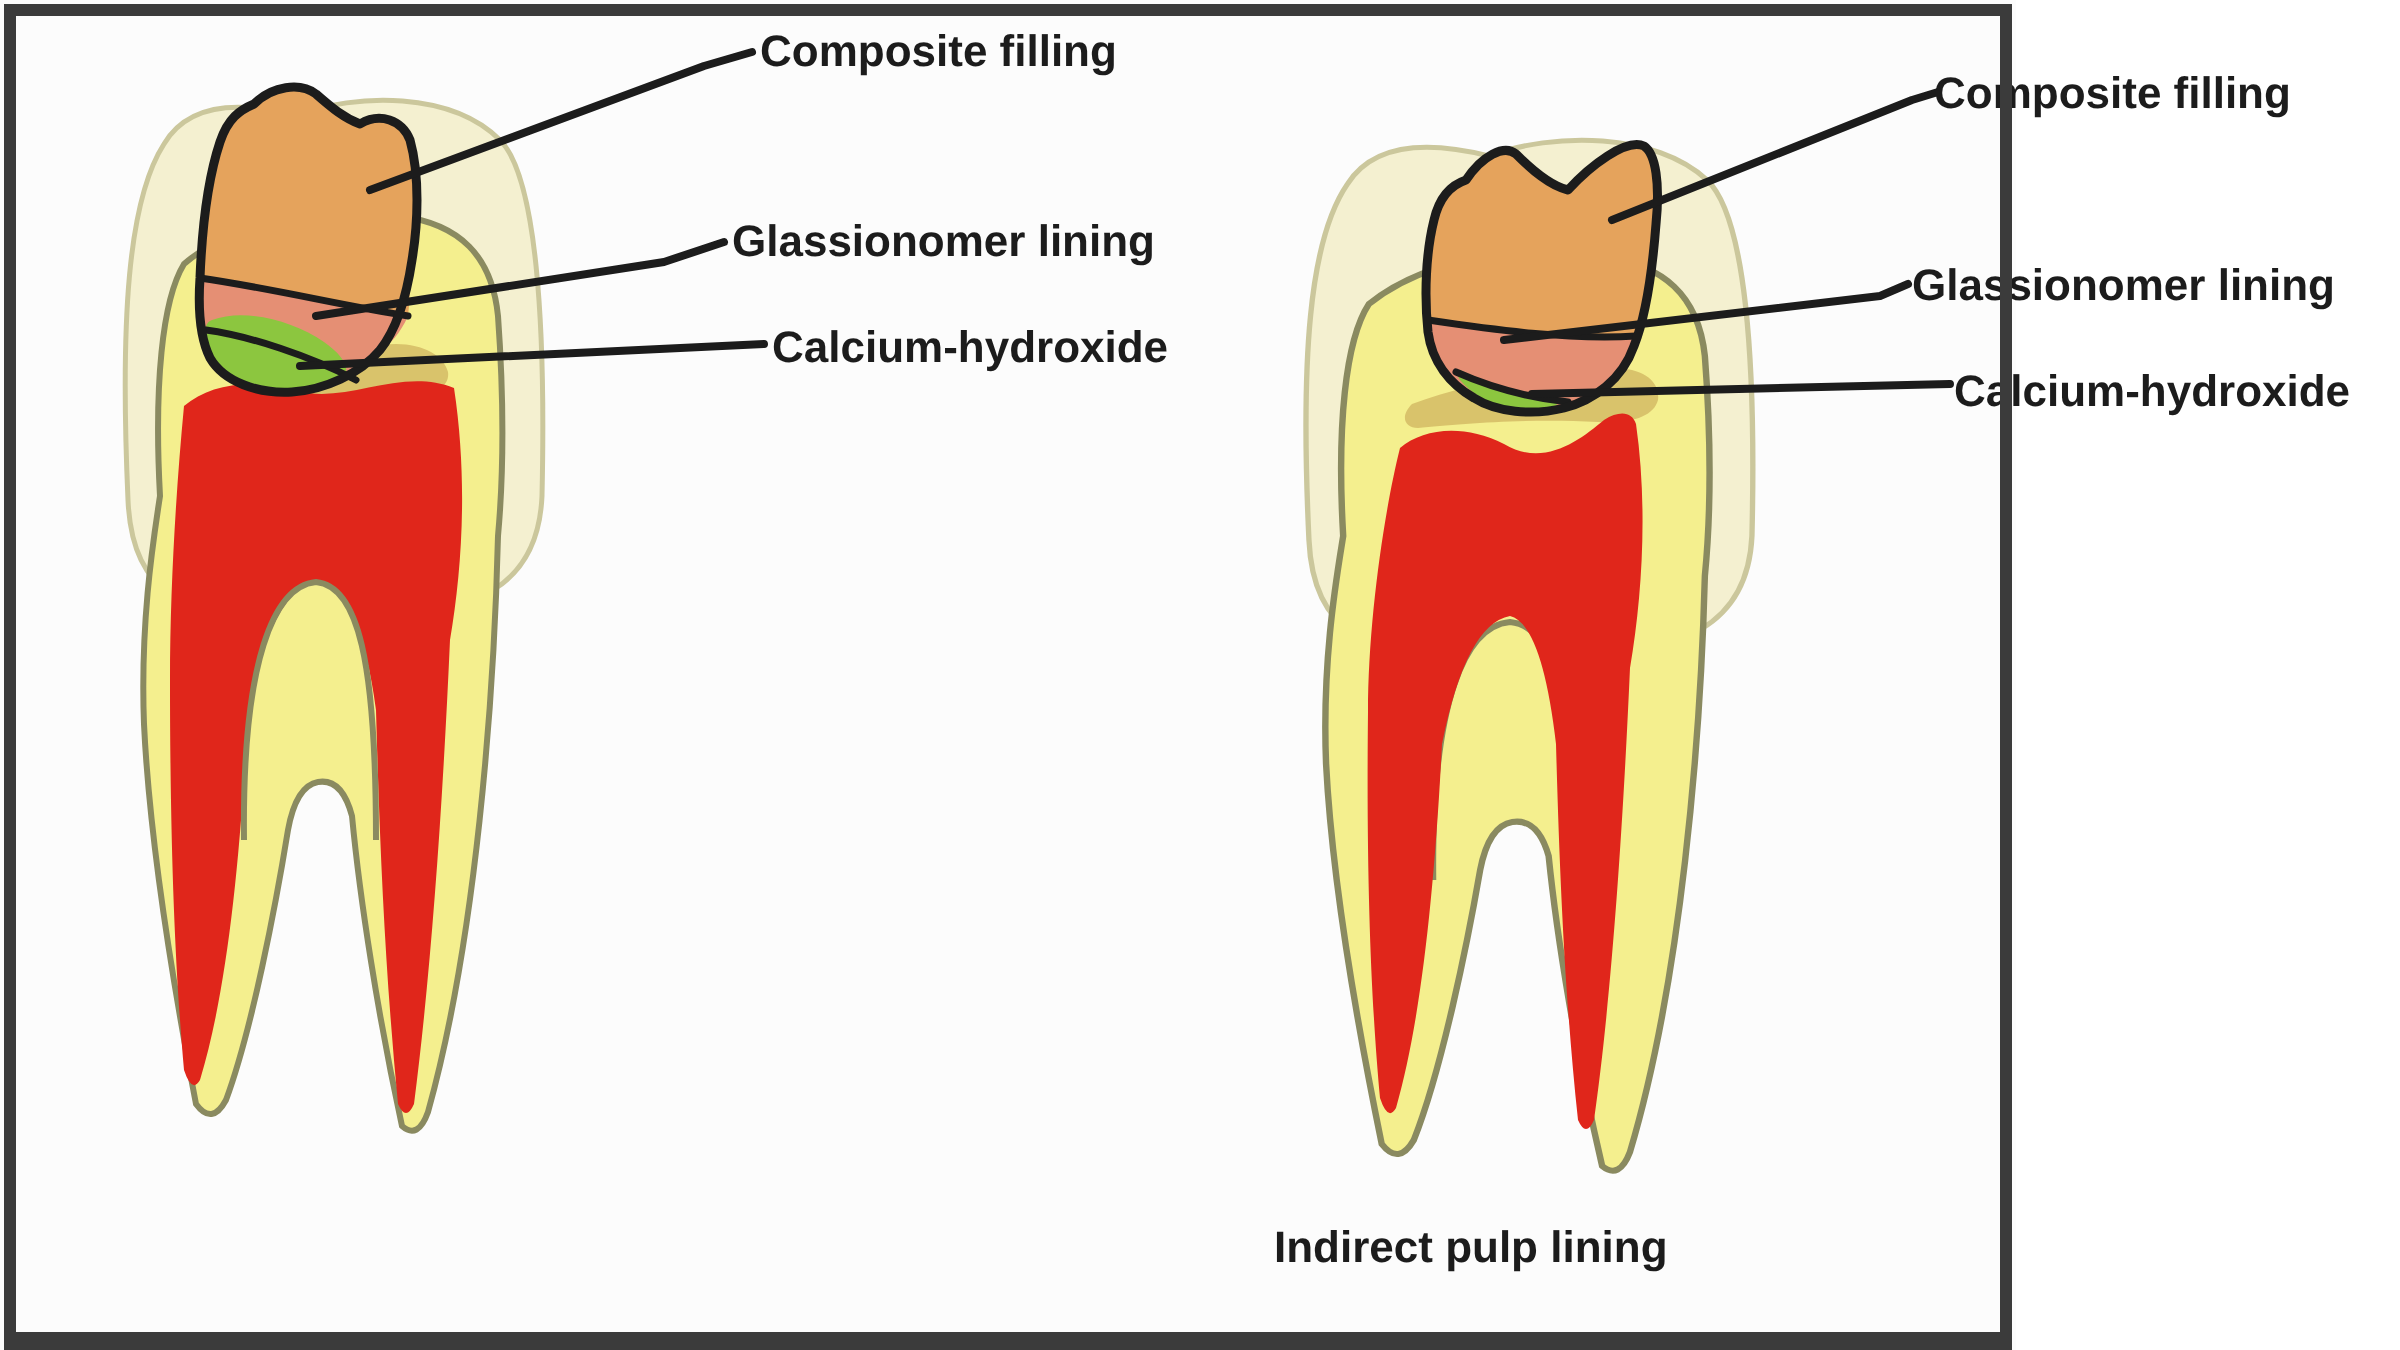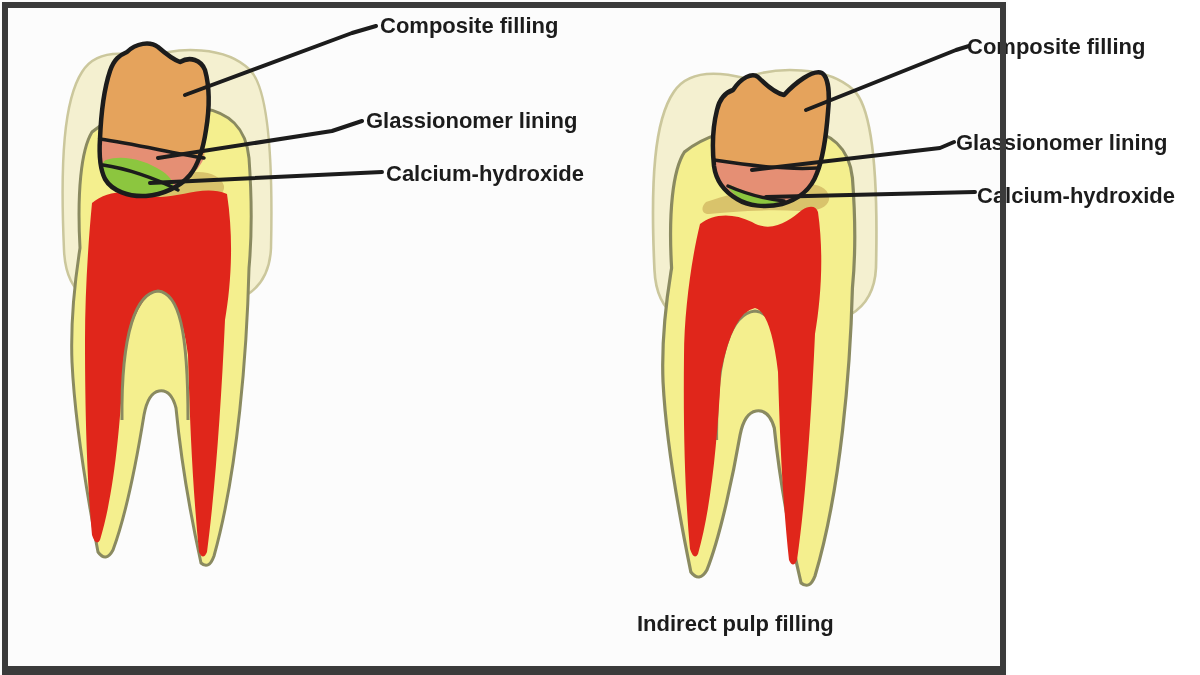--- a/index.html
+++ b/index.html
@@ -82,16 +82,16 @@
   </svg>
 
   <div class="lbl" style="left:380px;top:14px">Composite filling</div>
   <div class="lbl" style="left:366px;top:109px">Glassionomer lining</div>
   <div class="lbl" style="left:386px;top:162px">Calcium-hydroxide</div>
 
   <div class="lbl" style="left:967px;top:35px">Composite filling</div>
   <div class="lbl" style="left:956px;top:131px">Glassionomer lining</div>
   <div class="lbl" style="left:977px;top:184px">Calcium-hydroxide</div>
 
-  <div class="caption" style="left:637px;top:612px">Indirect pulp filling</div>
+  <div class="caption" style="left:637px;top:612px">Indirect pulp lining</div>
 
   <div class="frame-overlay"></div>
 </div>
 
 </body></html>

